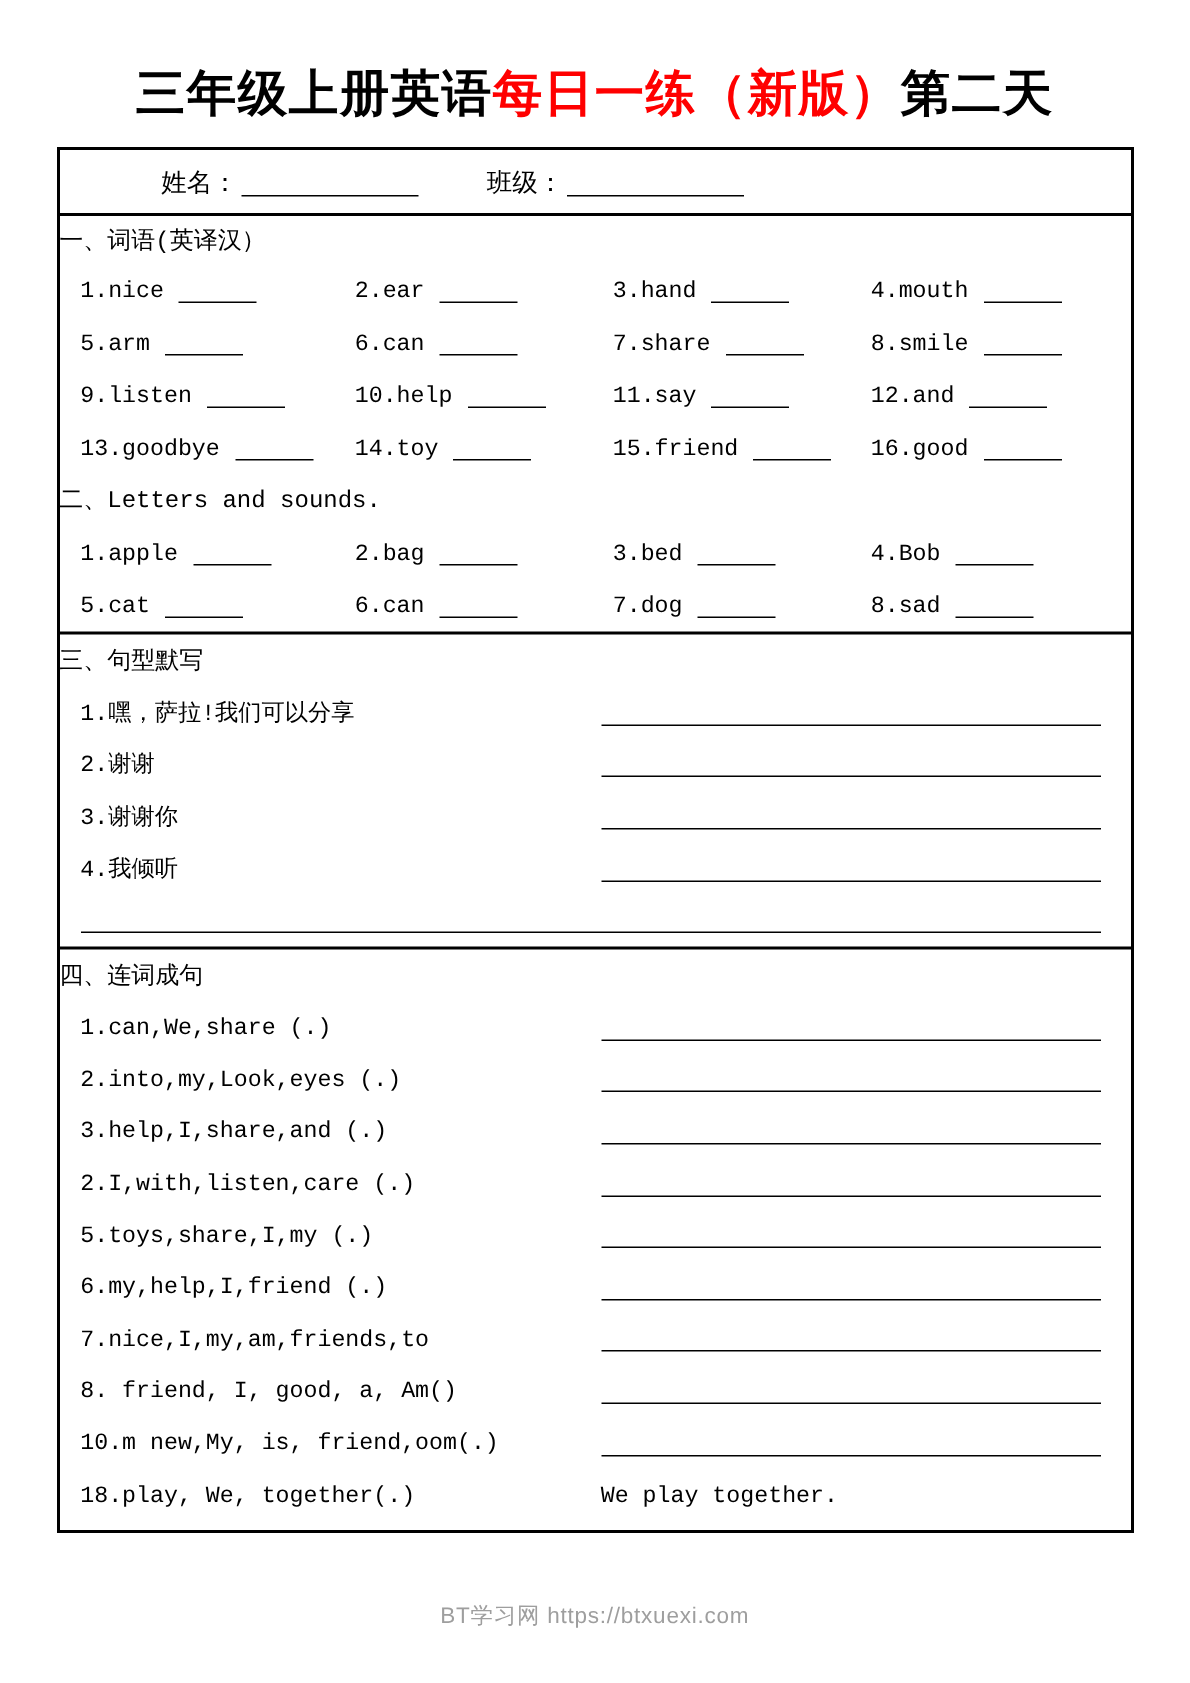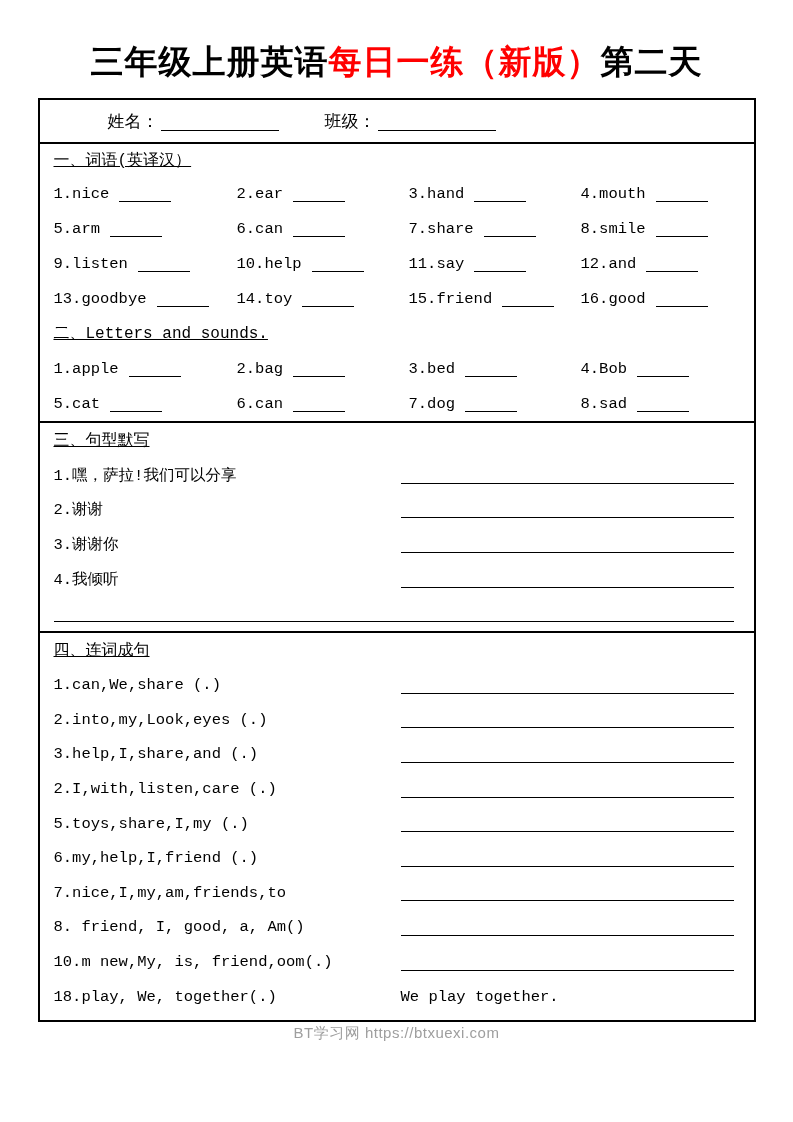--- a/index.html
+++ b/index.html
@@ -36,21 +36,21 @@
   .row-head .fld { display: flex; align-items: center; }
   .row-head .fld + .fld { margin-left: 46px; }
   .hblank {
     display: inline-block; width: 118px; height: 0;
     border-bottom: 1.4px solid #000;
     transform: translateY(9px); margin-left: 2px;
   }
 
   .shead {
     display: flex; align-items: center;
-    padding-left: 14px; font-size: 16px; height: 32px; text-decoration: underline;
+    font-size: 16px; height: 32px;
   }
   .shead.tall { height: 35px; }
 
   
   .wrow {
     display: grid; grid-template-columns: 183px 172px 172px 1fr;
     padding-left: 14px; height: 35px; align-items: center;
   }
   .wcell { display: flex; align-items: center; font-size: 15.5px; white-space: nowrap; text-align: center; }
   .blank {
@@ -69,21 +69,21 @@
   }
   .sprompt { width: 347px; flex-shrink: 0; overflow: visible; }
   .sline {
     flex: 1; height: 0; border-bottom: 1.3px solid #000;
     transform: translateY(8px);
   }
   .sans { font-size: 15.5px; }
   .sec4 { padding-bottom: 6px; }
 
   .footer {
-    position: absolute; left: 0; right: 0; top: 1024px;
+    position: absolute; left: 0; right: 0; top: 1068px;
     text-align: center;
     font-family: "Liberation Sans", "DejaVu Sans", sans-serif;
     font-size: 15px; color: #9e9e9e; letter-spacing: 0.5px;
   }
 </style>
 </head>
 <body>
 
 <div class="page-title">
   <span>三年级上册英语</span>

